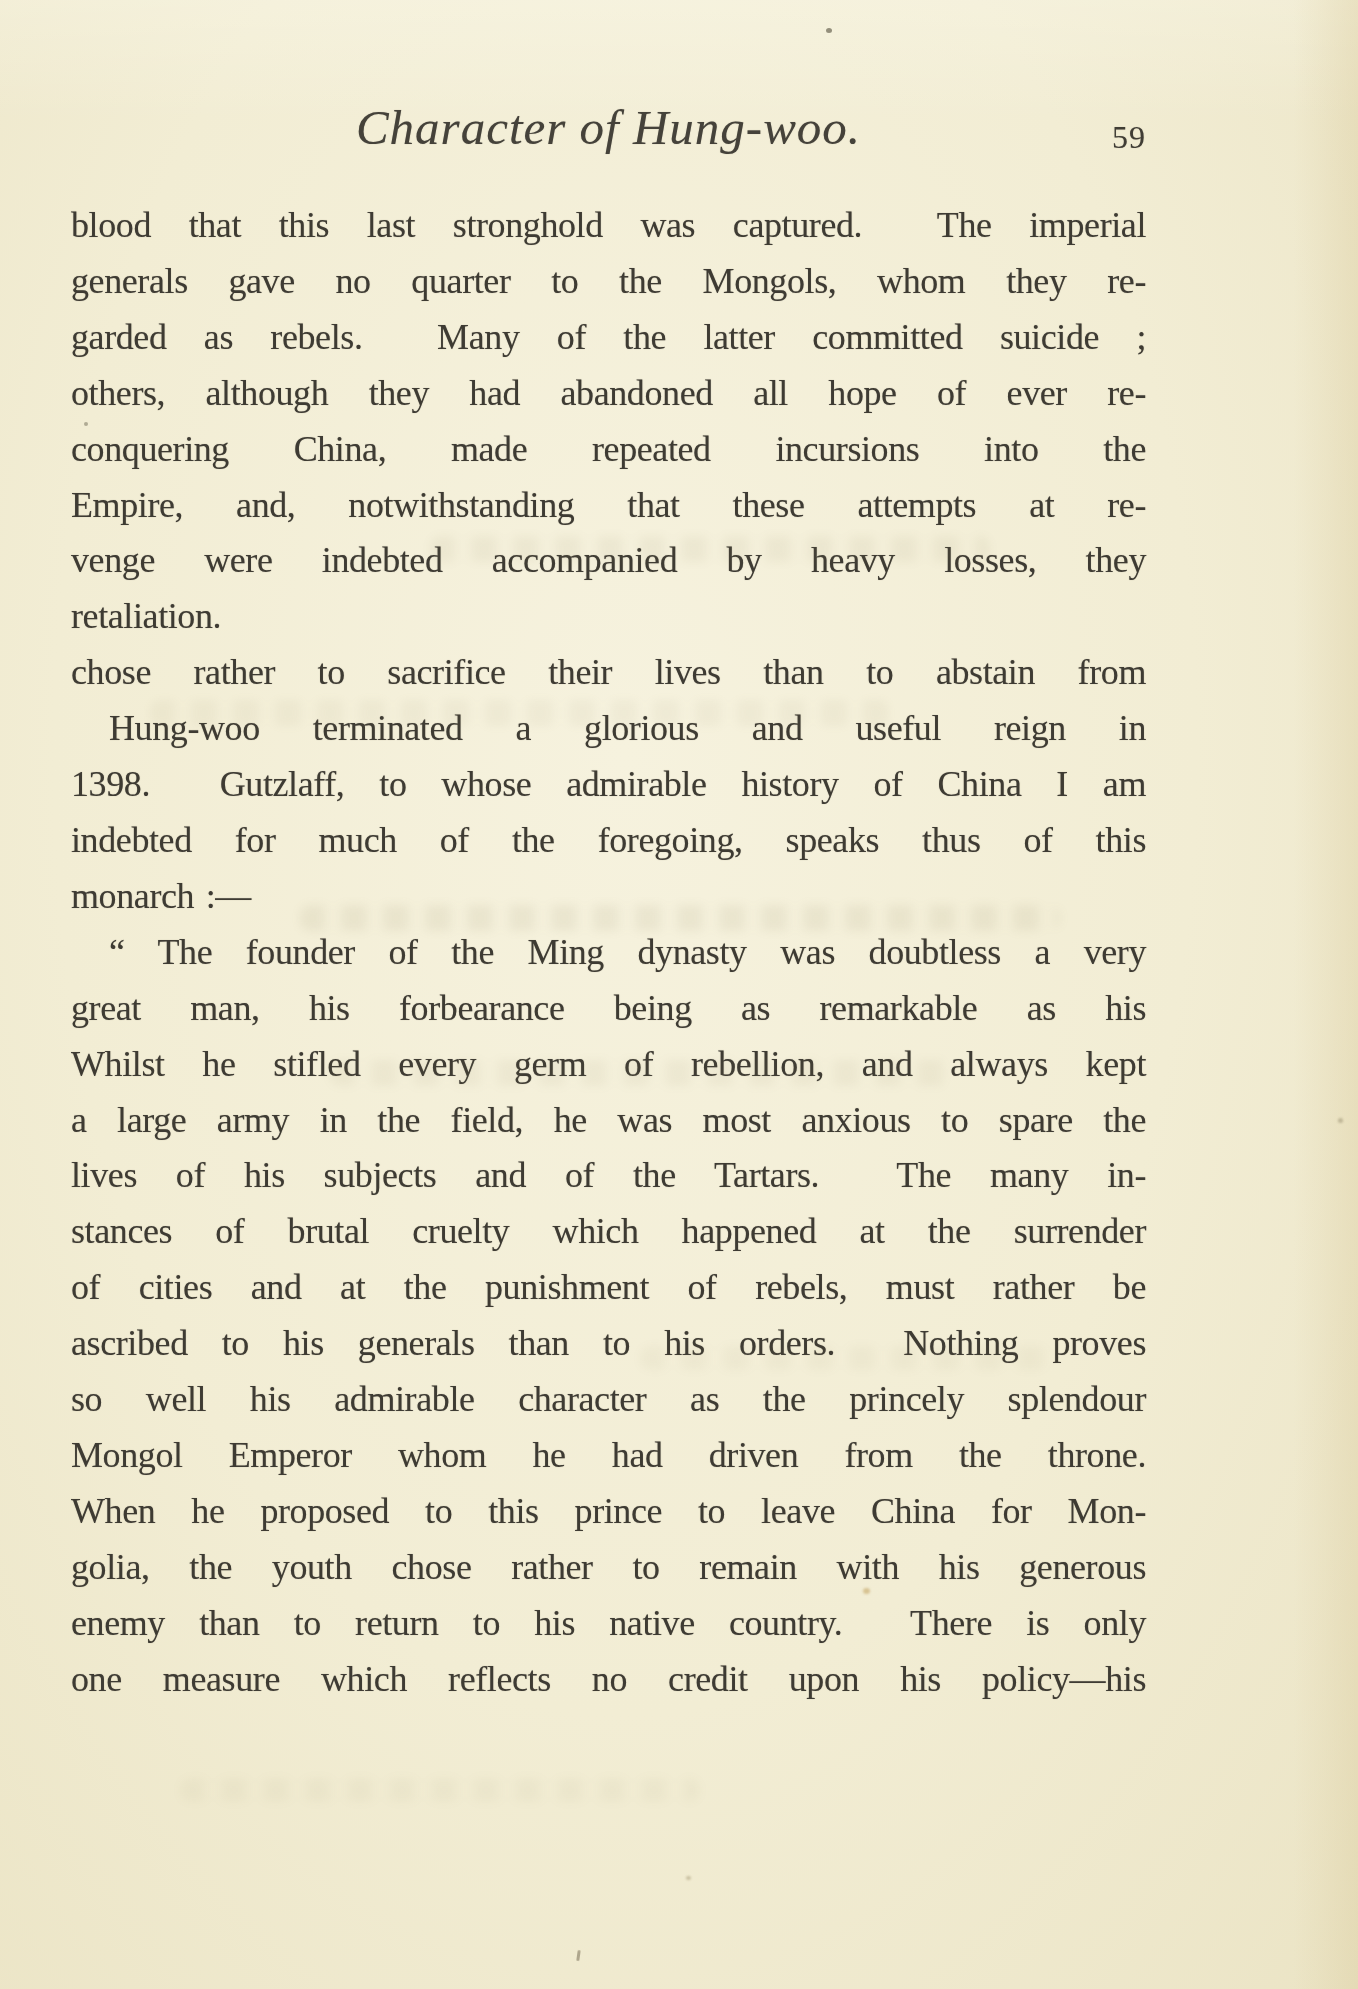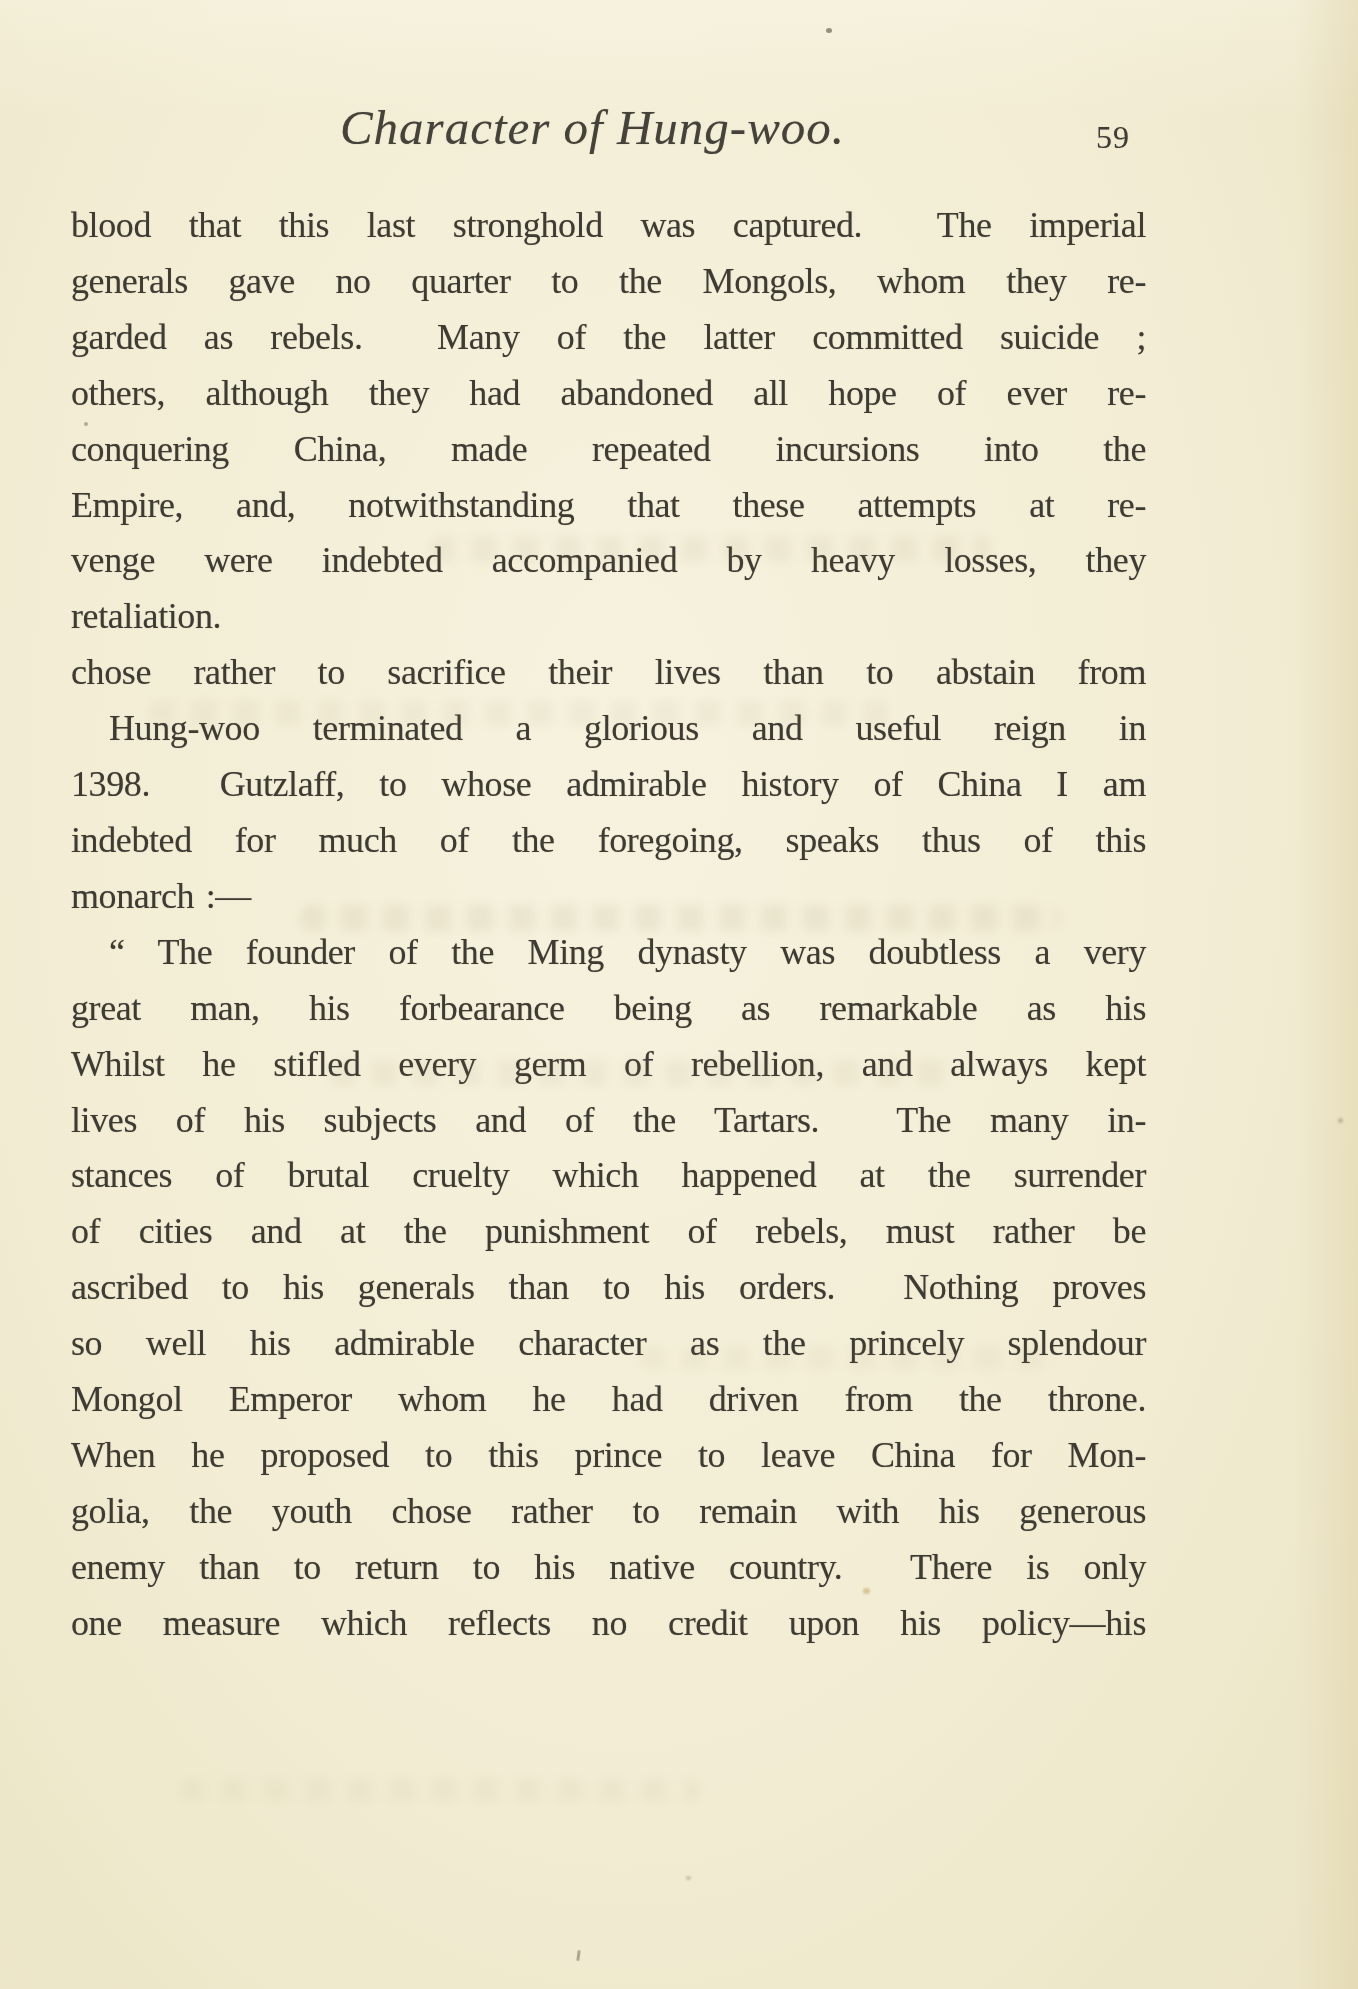--- a/index.html
+++ b/index.html
@@ -11,21 +11,21 @@
     background:
       linear-gradient(to left, rgba(213,196,146,0.30), rgba(213,196,146,0) 64px),
       linear-gradient(to bottom, rgba(255,255,245,0.25), rgba(255,255,245,0) 120px),
       radial-gradient(ellipse at 46% 38%, #f6f2de 0%, #f2edd4 55%, #ebe4c5 100%);
     overflow:hidden;
     font-family:"Liberation Serif","DejaVu Serif",serif;
     color:#3e3b33;
   }
   .running-header{
     position:absolute;
-    left:55px;top:92px;width:1075px;height:72px;
+    left:71px;top:92px;width:1075px;height:72px;
     text-align:center;
   }
   .header-title{
     display:inline-block;
     font-style:italic;
     font-size:49px;
     line-height:72px;
     letter-spacing:1px;
     color:#45423a;
     text-shadow:0 0 1px rgba(62,59,51,0.35);
@@ -87,20 +87,21 @@
       <div class="text-line">venge were indebted accompanied by heavy losses, they</div>
       <div class="text-line para-end">retaliation.</div>
       <div class="text-line">chose rather to sacrifice their lives than to abstain from</div>
       <div class="text-line indent">Hung-woo terminated a glorious and useful reign in</div>
       <div class="text-line">1398.&nbsp; Gutzlaff, to whose admirable history of China I am</div>
       <div class="text-line">indebted for much of the foregoing, speaks thus of this</div>
       <div class="text-line para-end">monarch&nbsp;:—</div>
       <div class="text-line indent">“ The founder of the Ming dynasty was doubtless a very</div>
       <div class="text-line">great man, his forbearance being as remarkable as his</div>
       <div class="text-line">Whilst he stifled every germ of rebellion, and always kept</div>
+      <div class="text-line">a large army in the field, he was most anxious to spare the</div>
       <div class="text-line">lives of his subjects and of the Tartars.&nbsp; The many in-</div>
       <div class="text-line">stances of brutal cruelty which happened at the surrender</div>
       <div class="text-line">of cities and at the punishment of rebels, must rather be</div>
       <div class="text-line">ascribed to his generals than to his orders.&nbsp; Nothing proves</div>
       <div class="text-line">so well his admirable character as the princely splendour</div>
       <div class="text-line">Mongol Emperor whom he had driven from the throne.</div>
       <div class="text-line">When he proposed to this prince to leave China for Mon-</div>
       <div class="text-line">golia, the youth chose rather to remain with his generous</div>
       <div class="text-line">enemy than to return to his native country.&nbsp; There is only</div>
       <div class="text-line">one measure which reflects no credit upon his policy—his</div>

